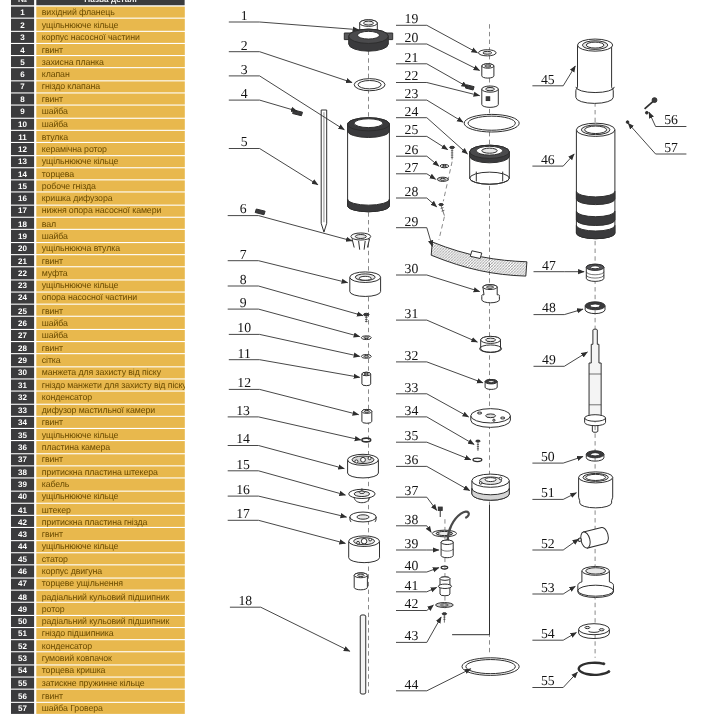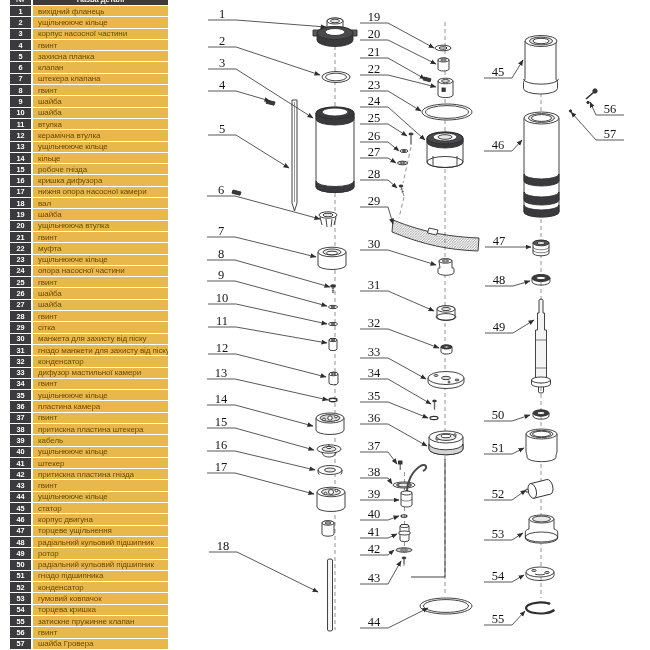--- a/index.html
+++ b/index.html
@@ -52,49 +52,49 @@
         <div class="prow">
           <div class="pnum">5</div>
           <div class="pname">захисна планка</div>
         </div>
         <div class="prow">
           <div class="pnum">6</div>
           <div class="pname">клапан</div>
         </div>
         <div class="prow">
           <div class="pnum">7</div>
-          <div class="pname">штекера клапана</div>
+          <div class="pname">гніздо клапана</div>
         </div>
         <div class="prow">
           <div class="pnum">8</div>
           <div class="pname">гвинт</div>
         </div>
         <div class="prow">
           <div class="pnum">9</div>
           <div class="pname">шайба</div>
         </div>
         <div class="prow">
           <div class="pnum">10</div>
           <div class="pname">шайба</div>
         </div>
         <div class="prow">
           <div class="pnum">11</div>
           <div class="pname">втулка</div>
         </div>
         <div class="prow">
           <div class="pnum">12</div>
-          <div class="pname">керамічна втулка</div>
+          <div class="pname">керамічна ротор</div>
         </div>
         <div class="prow">
           <div class="pnum">13</div>
           <div class="pname">ущільнююче кільце</div>
         </div>
         <div class="prow">
           <div class="pnum">14</div>
-          <div class="pname">кільце</div>
+          <div class="pname">торцева</div>
         </div>
         <div class="prow">
           <div class="pnum">15</div>
           <div class="pname">робоче гнізда</div>
         </div>
         <div class="prow">
           <div class="pnum">16</div>
           <div class="pname">кришка дифузора</div>
         </div>
         <div class="prow">
@@ -244,21 +244,21 @@
         <div class="prow">
           <div class="pnum">53</div>
           <div class="pname">гумовий ковпачок</div>
         </div>
         <div class="prow">
           <div class="pnum">54</div>
           <div class="pname">торцева кришка</div>
         </div>
         <div class="prow">
           <div class="pnum">55</div>
-          <div class="pname">затискне пружинне клапан</div>
+          <div class="pname">затискне пружинне кільце</div>
         </div>
         <div class="prow">
           <div class="pnum">56</div>
           <div class="pname">гвинт</div>
         </div>
         <div class="prow">
           <div class="pnum">57</div>
           <div class="pname">шайба Гровера</div>
         </div>
       </div>

